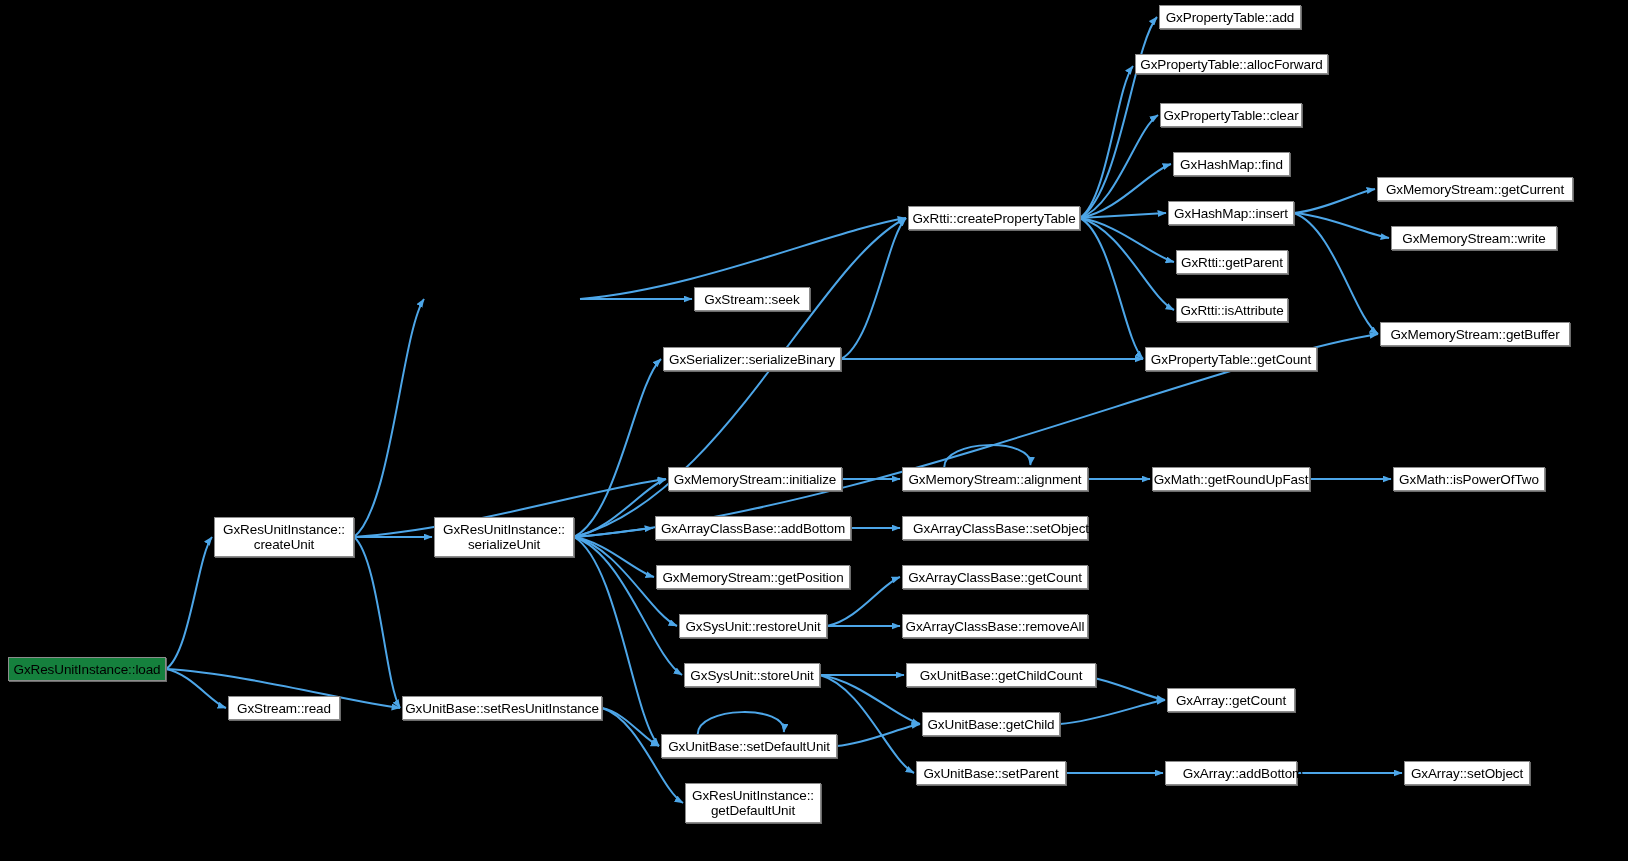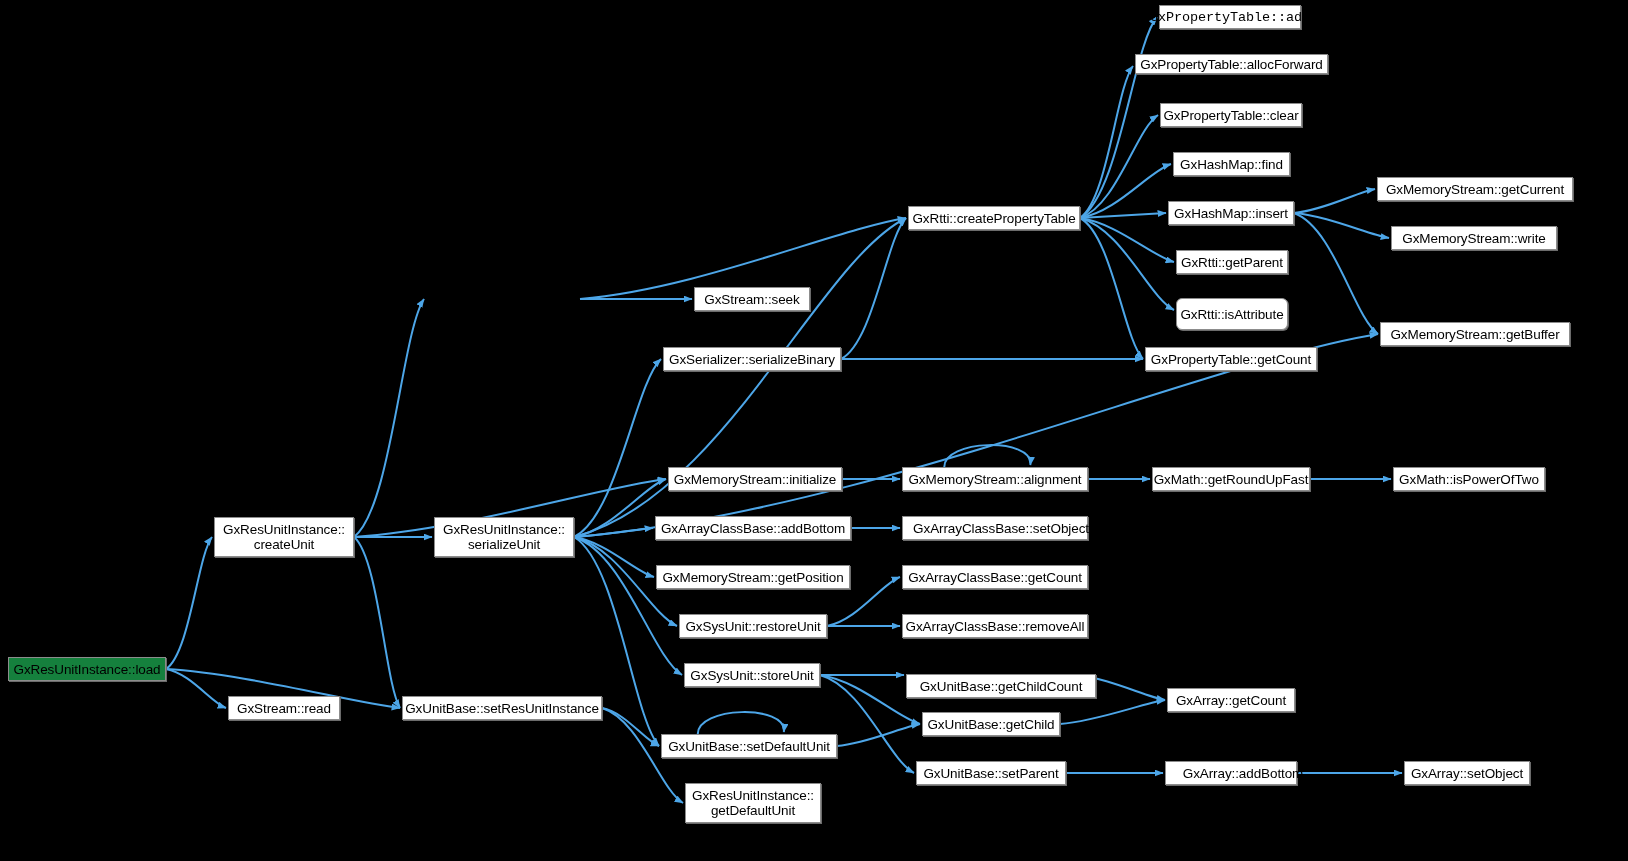--- a/index.html
+++ b/index.html
@@ -118,43 +118,43 @@
       <div class="node highlight" style="left: 8px; top: 657px; width: 158px; height: 24px;">GxResUnitInstance::load</div>
       <div class="node" style="left: 228px; top: 696px; width: 112px; height: 24px;">GxStream::read</div>
       <div class="node" style="left: 214px; top: 517px; width: 140px; height: 40px;">GxResUnitInstance::
 createUnit</div>
       <div class="node" style="left: 402px; top: 696px; width: 200px; height: 24px;">GxUnitBase::setResUnitInstance</div>
       <div class="node" style="left: 434px; top: 517px; width: 140px; height: 40px;">GxResUnitInstance::
 serializeUnit</div>
       <div class="node" style="left: 694px; top: 287px; width: 116px; height: 24px;">GxStream::seek</div>
       <div class="node" style="left: 663px; top: 347px; width: 178px; height: 24px;">GxSerializer::serializeBinary</div>
       <div class="node" style="left: 908px; top: 206px; width: 172px; height: 24px;">GxRtti::createPropertyTable</div>
-      <div class="node" style="left: 1159px; top: 5px; width: 142px; height: 24px; font-family: Liberation Mono, monospace;">GxPropertyTable::add</div>
+      <div class="node" style="left: 1159px; top: 5px; width: 142px; height: 24px;">GxPropertyTable::add</div>
       <div class="node" style="left: 1135px; top: 54px; width: 193px; height: 20px;">GxPropertyTable::allocForward</div>
       <div class="node" style="left: 1160px; top: 103px; width: 142px; height: 24px;">GxPropertyTable::clear</div>
       <div class="node" style="left: 1173px; top: 152px; width: 117px; height: 24px;">GxHashMap::find</div>
       <div class="node" style="left: 1168px; top: 201px; width: 126px; height: 24px;">GxHashMap::insert</div>
       <div class="node" style="left: 1176px; top: 250px; width: 112px; height: 24px;">GxRtti::getParent</div>
-      <div class="node" style="left: 1176px; top: 298px; width: 112px; height: 32px; border-radius: 6px;">GxRtti::isAttribute</div>
+      <div class="node" style="left: 1176px; top: 298px; width: 112px; height: 24px;">GxRtti::isAttribute</div>
       <div class="node" style="left: 1145px; top: 347px; width: 172px; height: 24px;">GxPropertyTable::getCount</div>
       <div class="node" style="left: 1377px; top: 177px; width: 196px; height: 24px;">GxMemoryStream::getCurrent</div>
       <div class="node" style="left: 1391px; top: 226px; width: 166px; height: 24px;">GxMemoryStream::write</div>
       <div class="node" style="left: 1380px; top: 322px; width: 190px; height: 24px;">GxMemoryStream::getBuffer</div>
       <div class="node" style="left: 668px; top: 467px; width: 174px; height: 24px;">GxMemoryStream::initialize</div>
       <div class="node" style="left: 902px; top: 467px; width: 186px; height: 24px;">GxMemoryStream::alignment</div>
       <div class="node" style="left: 1152px; top: 467px; width: 158px; height: 24px;">GxMath::getRoundUpFast</div>
       <div class="node" style="left: 1393px; top: 467px; width: 152px; height: 24px;">GxMath::isPowerOfTwo</div>
       <div class="node" style="left: 655px; top: 516px; width: 196px; height: 24px;">GxArrayClassBase::addBottom</div>
       <div class="node" style="left: 902px; top: 516px; width: 186px; height: 24px; padding-left: 12px;">GxArrayClassBase::setObject</div>
       <div class="node" style="left: 656px; top: 565px; width: 194px; height: 24px;">GxMemoryStream::getPosition</div>
       <div class="node" style="left: 902px; top: 565px; width: 186px; height: 24px;">GxArrayClassBase::getCount</div>
       <div class="node" style="left: 679px; top: 614px; width: 148px; height: 24px;">GxSysUnit::restoreUnit</div>
       <div class="node" style="left: 902px; top: 614px; width: 186px; height: 24px;">GxArrayClassBase::removeAll</div>
       <div class="node" style="left: 684px; top: 663px; width: 136px; height: 24px;">GxSysUnit::storeUnit</div>
-      <div class="node" style="left: 906px; top: 663px; width: 190px; height: 24px; margin-top: 11px;">GxUnitBase::getChildCount</div>
+      <div class="node" style="left: 906px; top: 663px; width: 190px; height: 24px;">GxUnitBase::getChildCount</div>
       <div class="node" style="left: 1167px; top: 688px; width: 128px; height: 24px;">GxArray::getCount</div>
       <div class="node" style="left: 661px; top: 734px; width: 176px; height: 24px;">GxUnitBase::setDefaultUnit</div>
       <div class="node" style="left: 922px; top: 712px; width: 138px; height: 24px;">GxUnitBase::getChild</div>
       <div class="node" style="left: 916px; top: 761px; width: 150px; height: 24px;">GxUnitBase::setParent</div>
       <div class="node" style="left: 1165px; top: 761px; width: 132px; height: 24px; padding-left: 24px;">GxArray::addBottom</div>
       <div class="node" style="left: 1404px; top: 761px; width: 126px; height: 24px;">GxArray::setObject</div>
       <div class="node" style="left: 685px; top: 783px; width: 136px; height: 40px;">GxResUnitInstance::
 getDefaultUnit</div>
     </div>
 </div>

